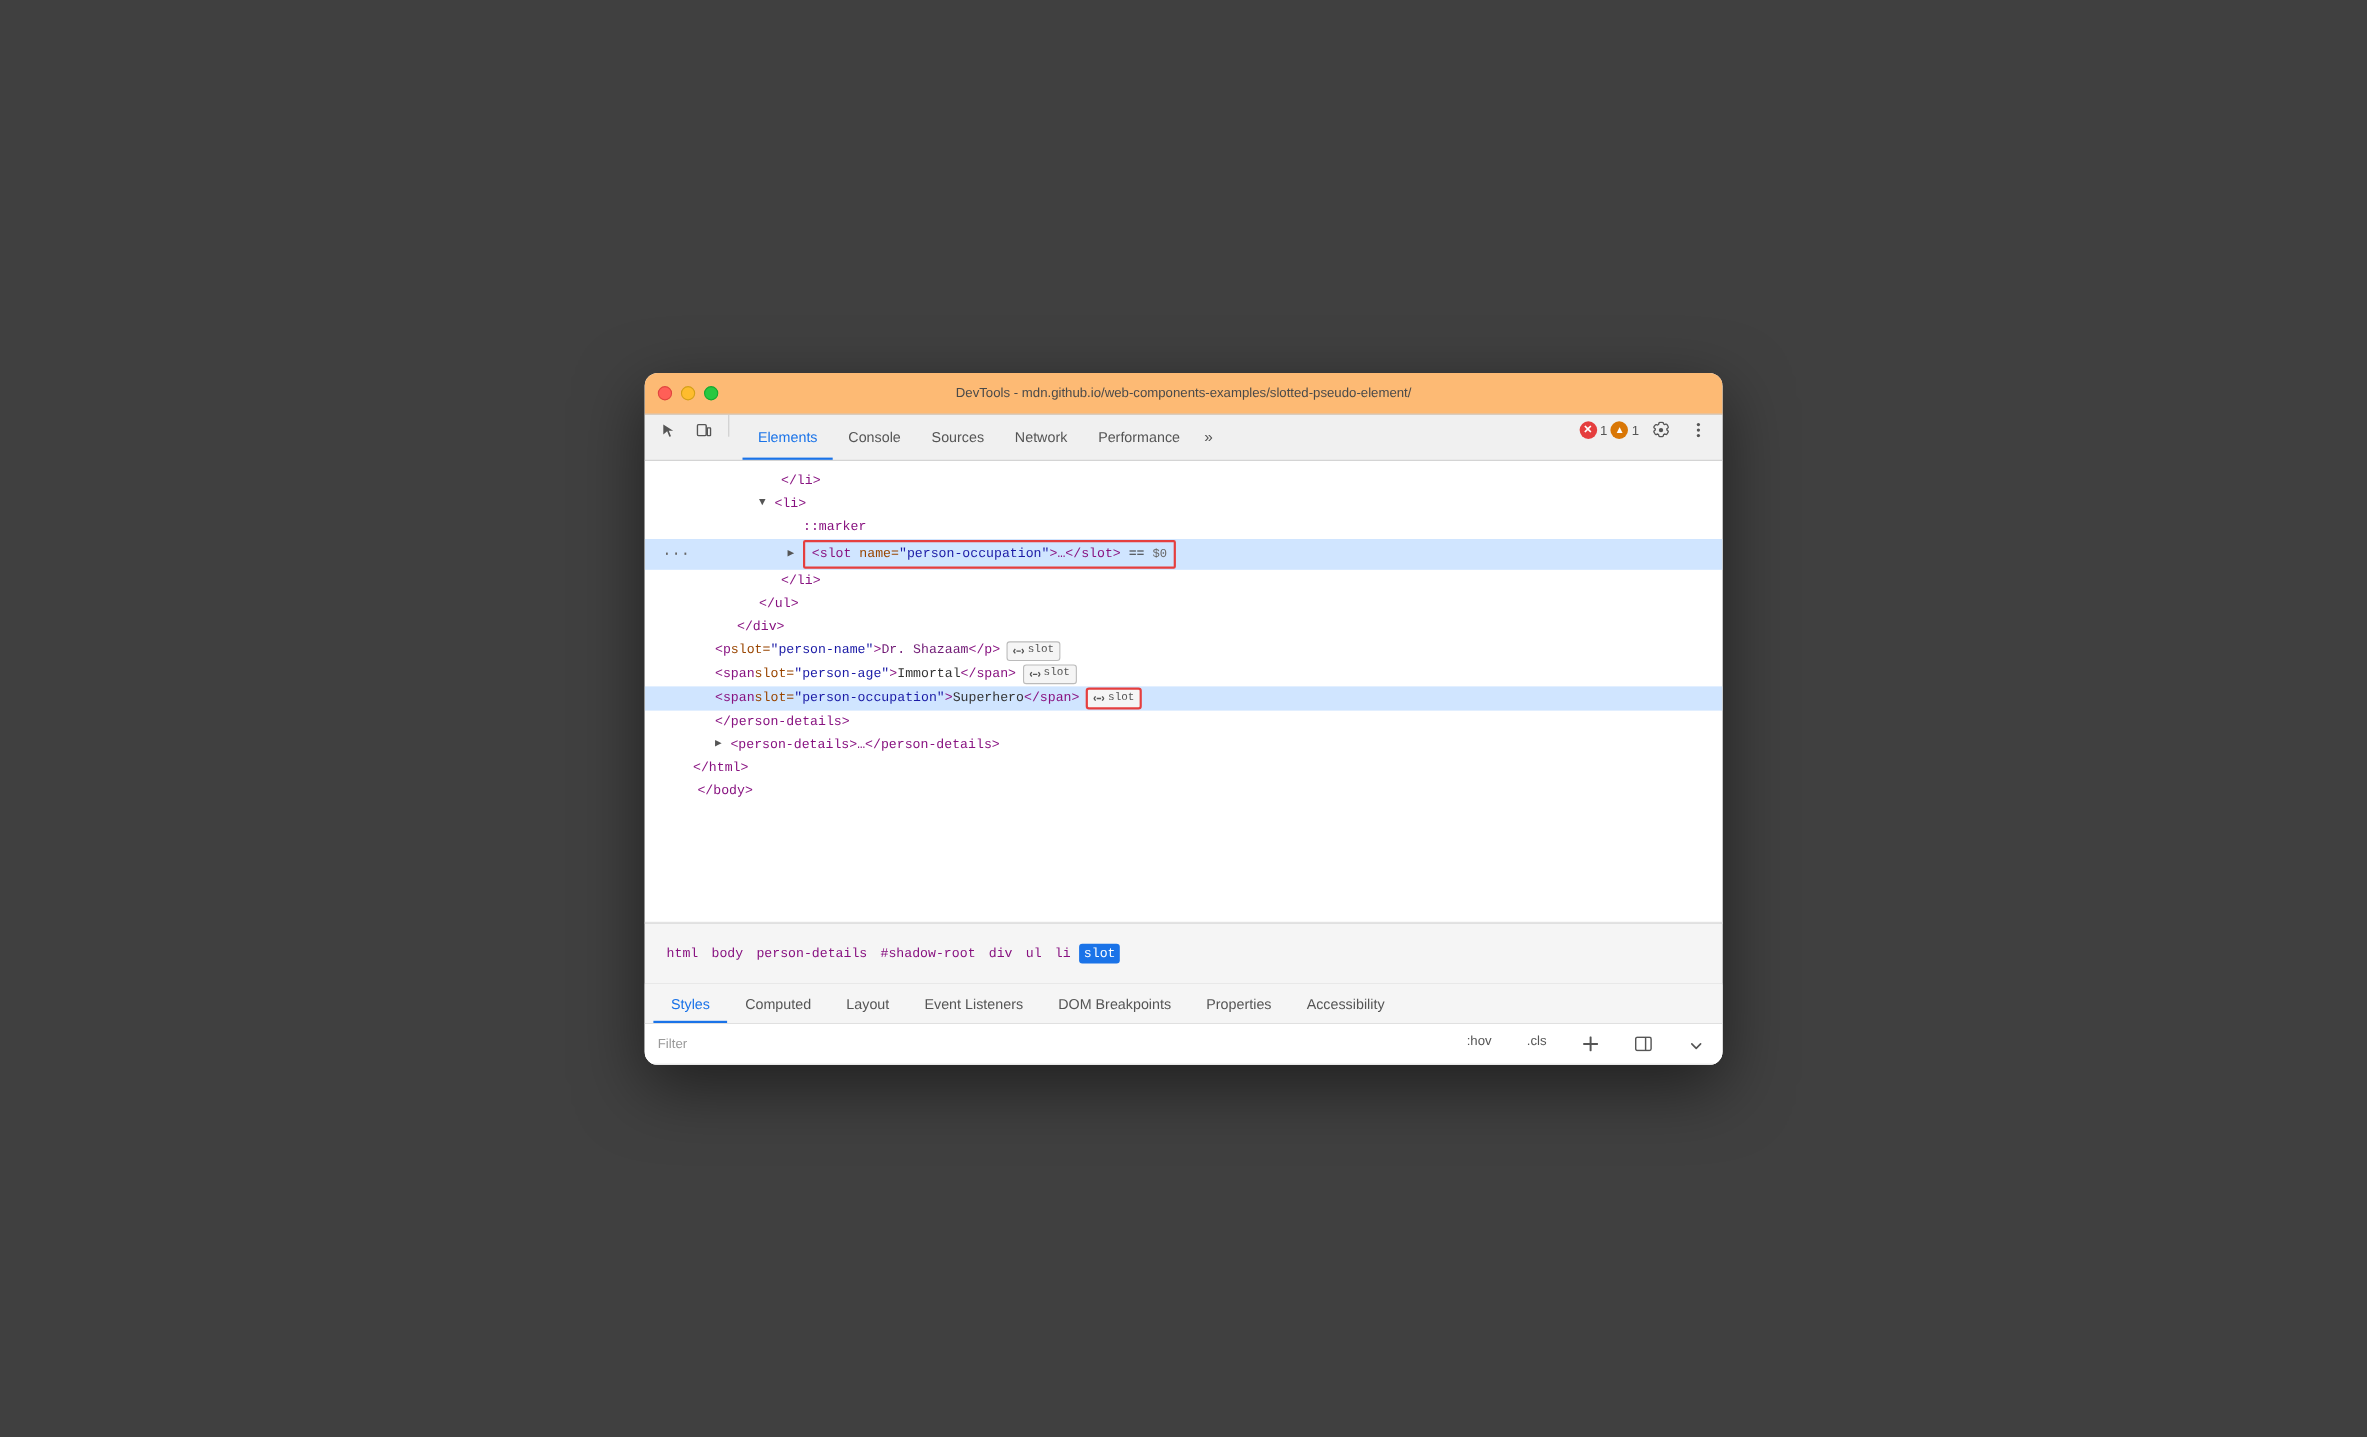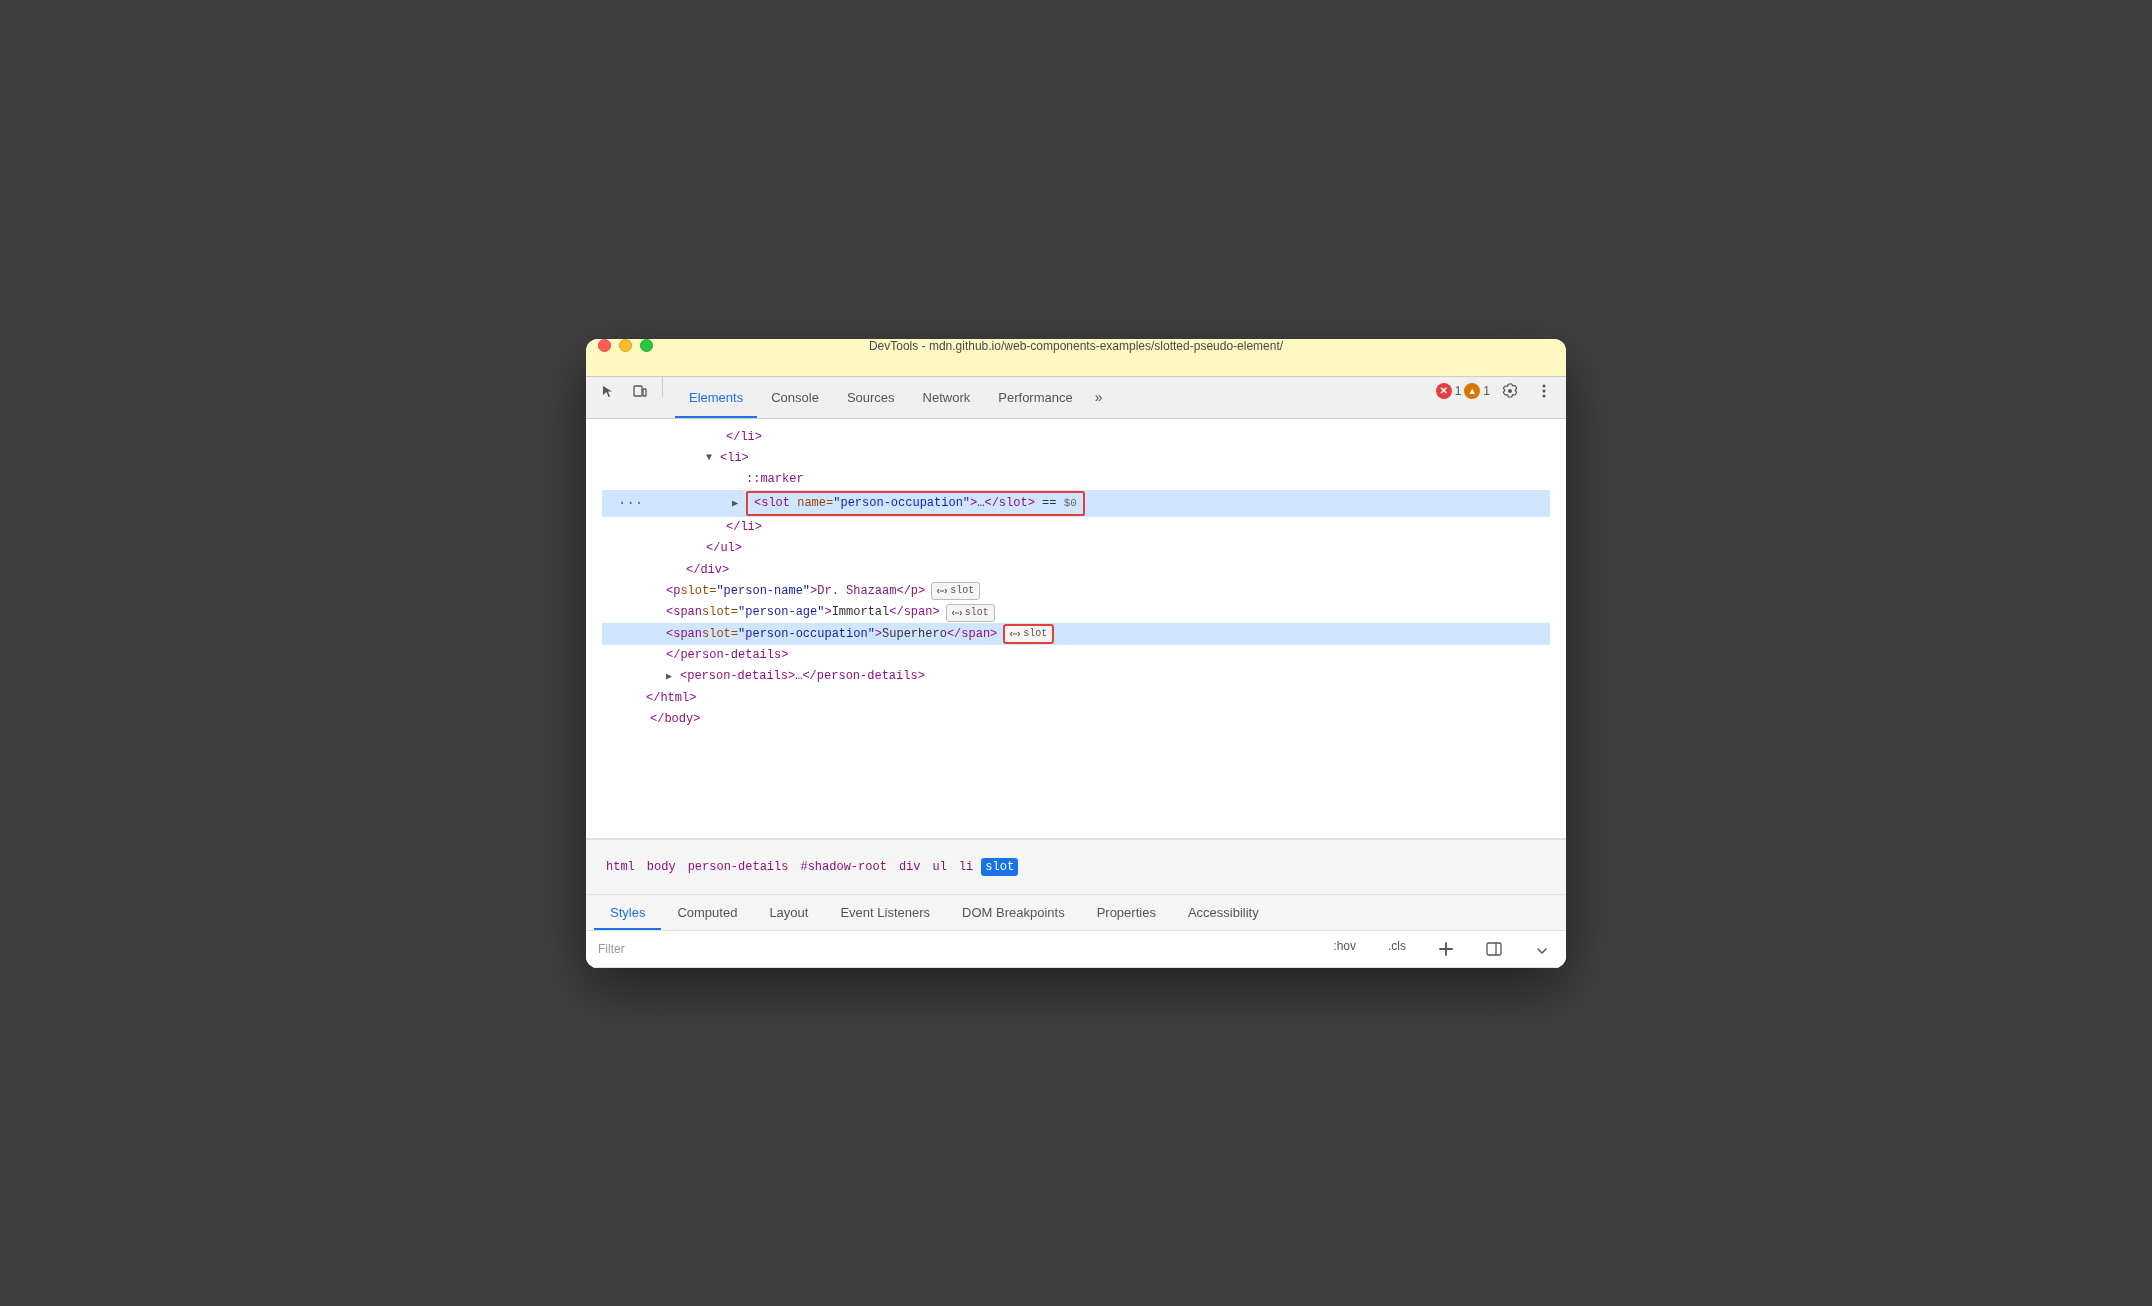--- a/index.html
+++ b/index.html
@@ -13,24 +13,24 @@
     }
     .window {
       width: 980px;
       background: #f5f5f5;
       border-radius: 12px;
       box-shadow: 0 20px 60px rgba(0,0,0,0.5);
       overflow: hidden;
     }
     
     .title-bar {
-      background: #fef9c3;
+      background: #fdba74;
       height: 38px;
       display: flex;
-      align-items: flex-start;
+      align-items: center;
       padding: 0 12px;
       border-bottom: 1px solid #ccc;
       position: relative;
     }
     .traffic-lights {
       display: flex;
       gap: 8px;
       align-items: center;
     }
     .traffic-light {
@@ -141,21 +141,21 @@
       border-radius: 50%;
       font-size: 10px;
       font-weight: bold;
       color: white;
     }
     .badge-error { background: #e53e3e; }
     .badge-warning { background: #d97706; }
     
     .dom-panel {
       background: white;
-      padding: 8px 16px;
+      padding: 8px 0;
       border-bottom: 1px solid #e0e0e0;
       min-height: 420px;
       font-family: 'Menlo', 'Monaco', 'Courier New', monospace;
       font-size: 12px;
       line-height: 1.6;
       overflow: auto;
     }
     .dom-line {
       padding: 1px 16px;
       white-space: nowrap;

